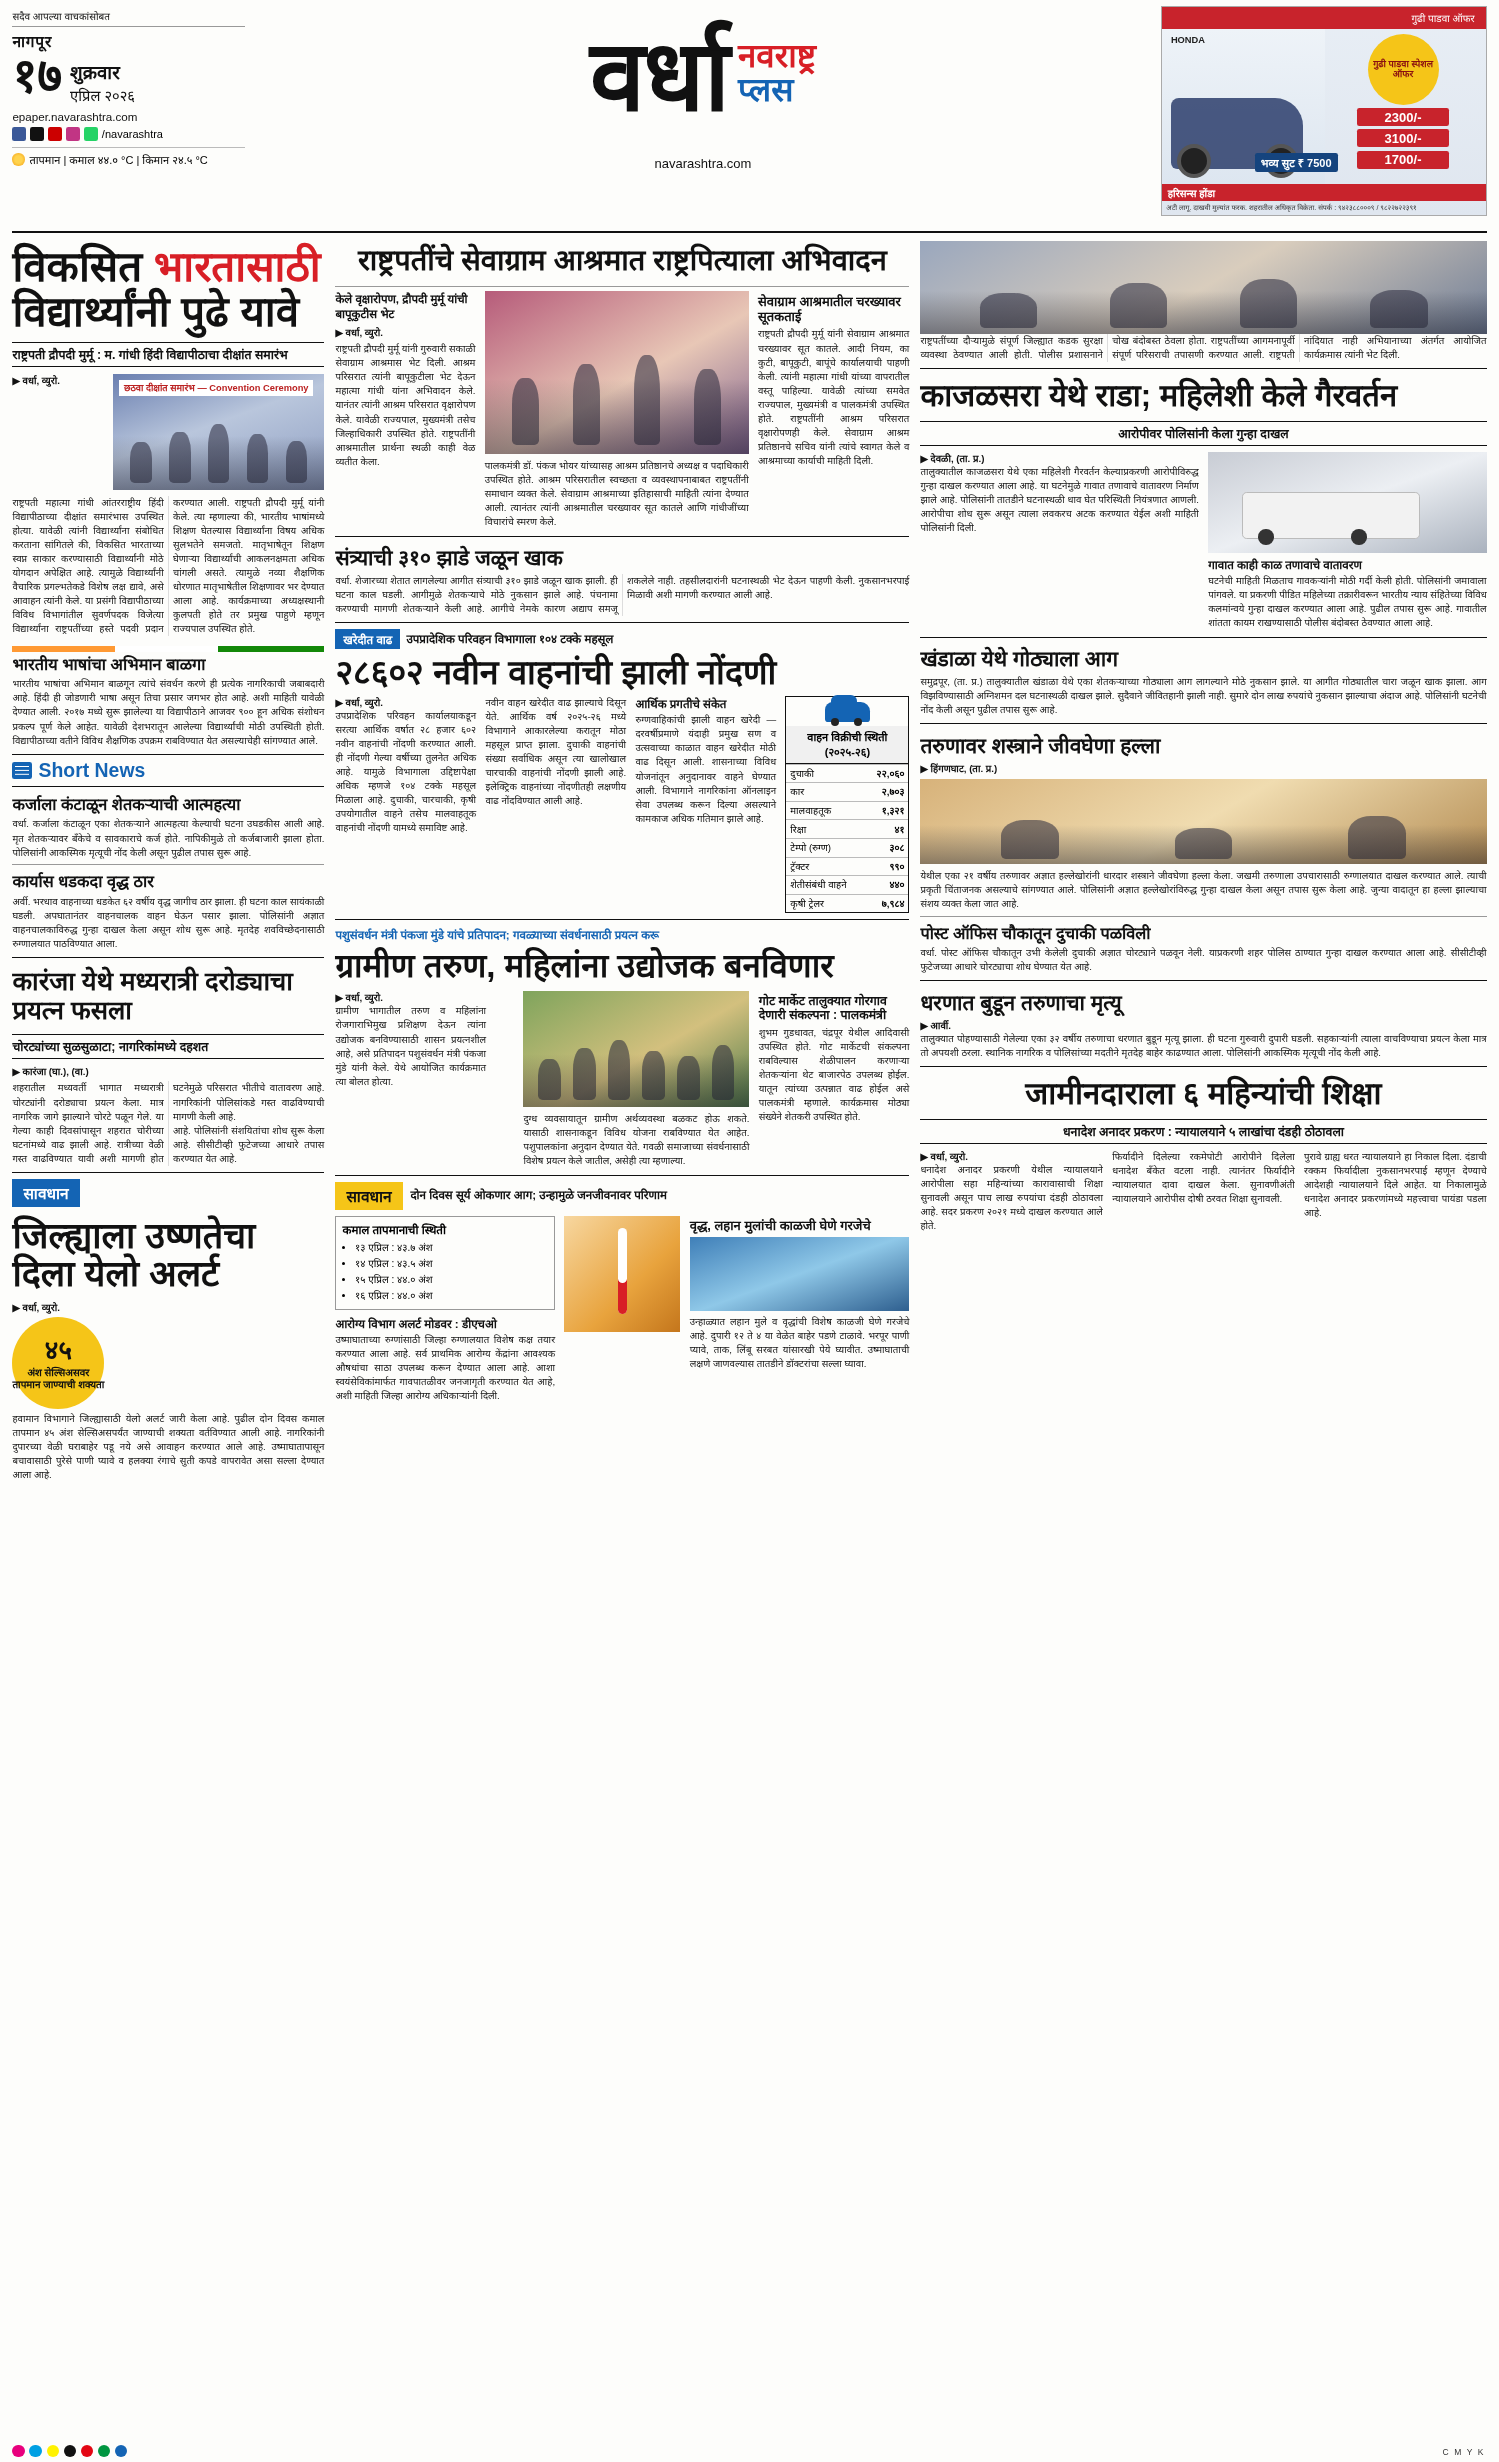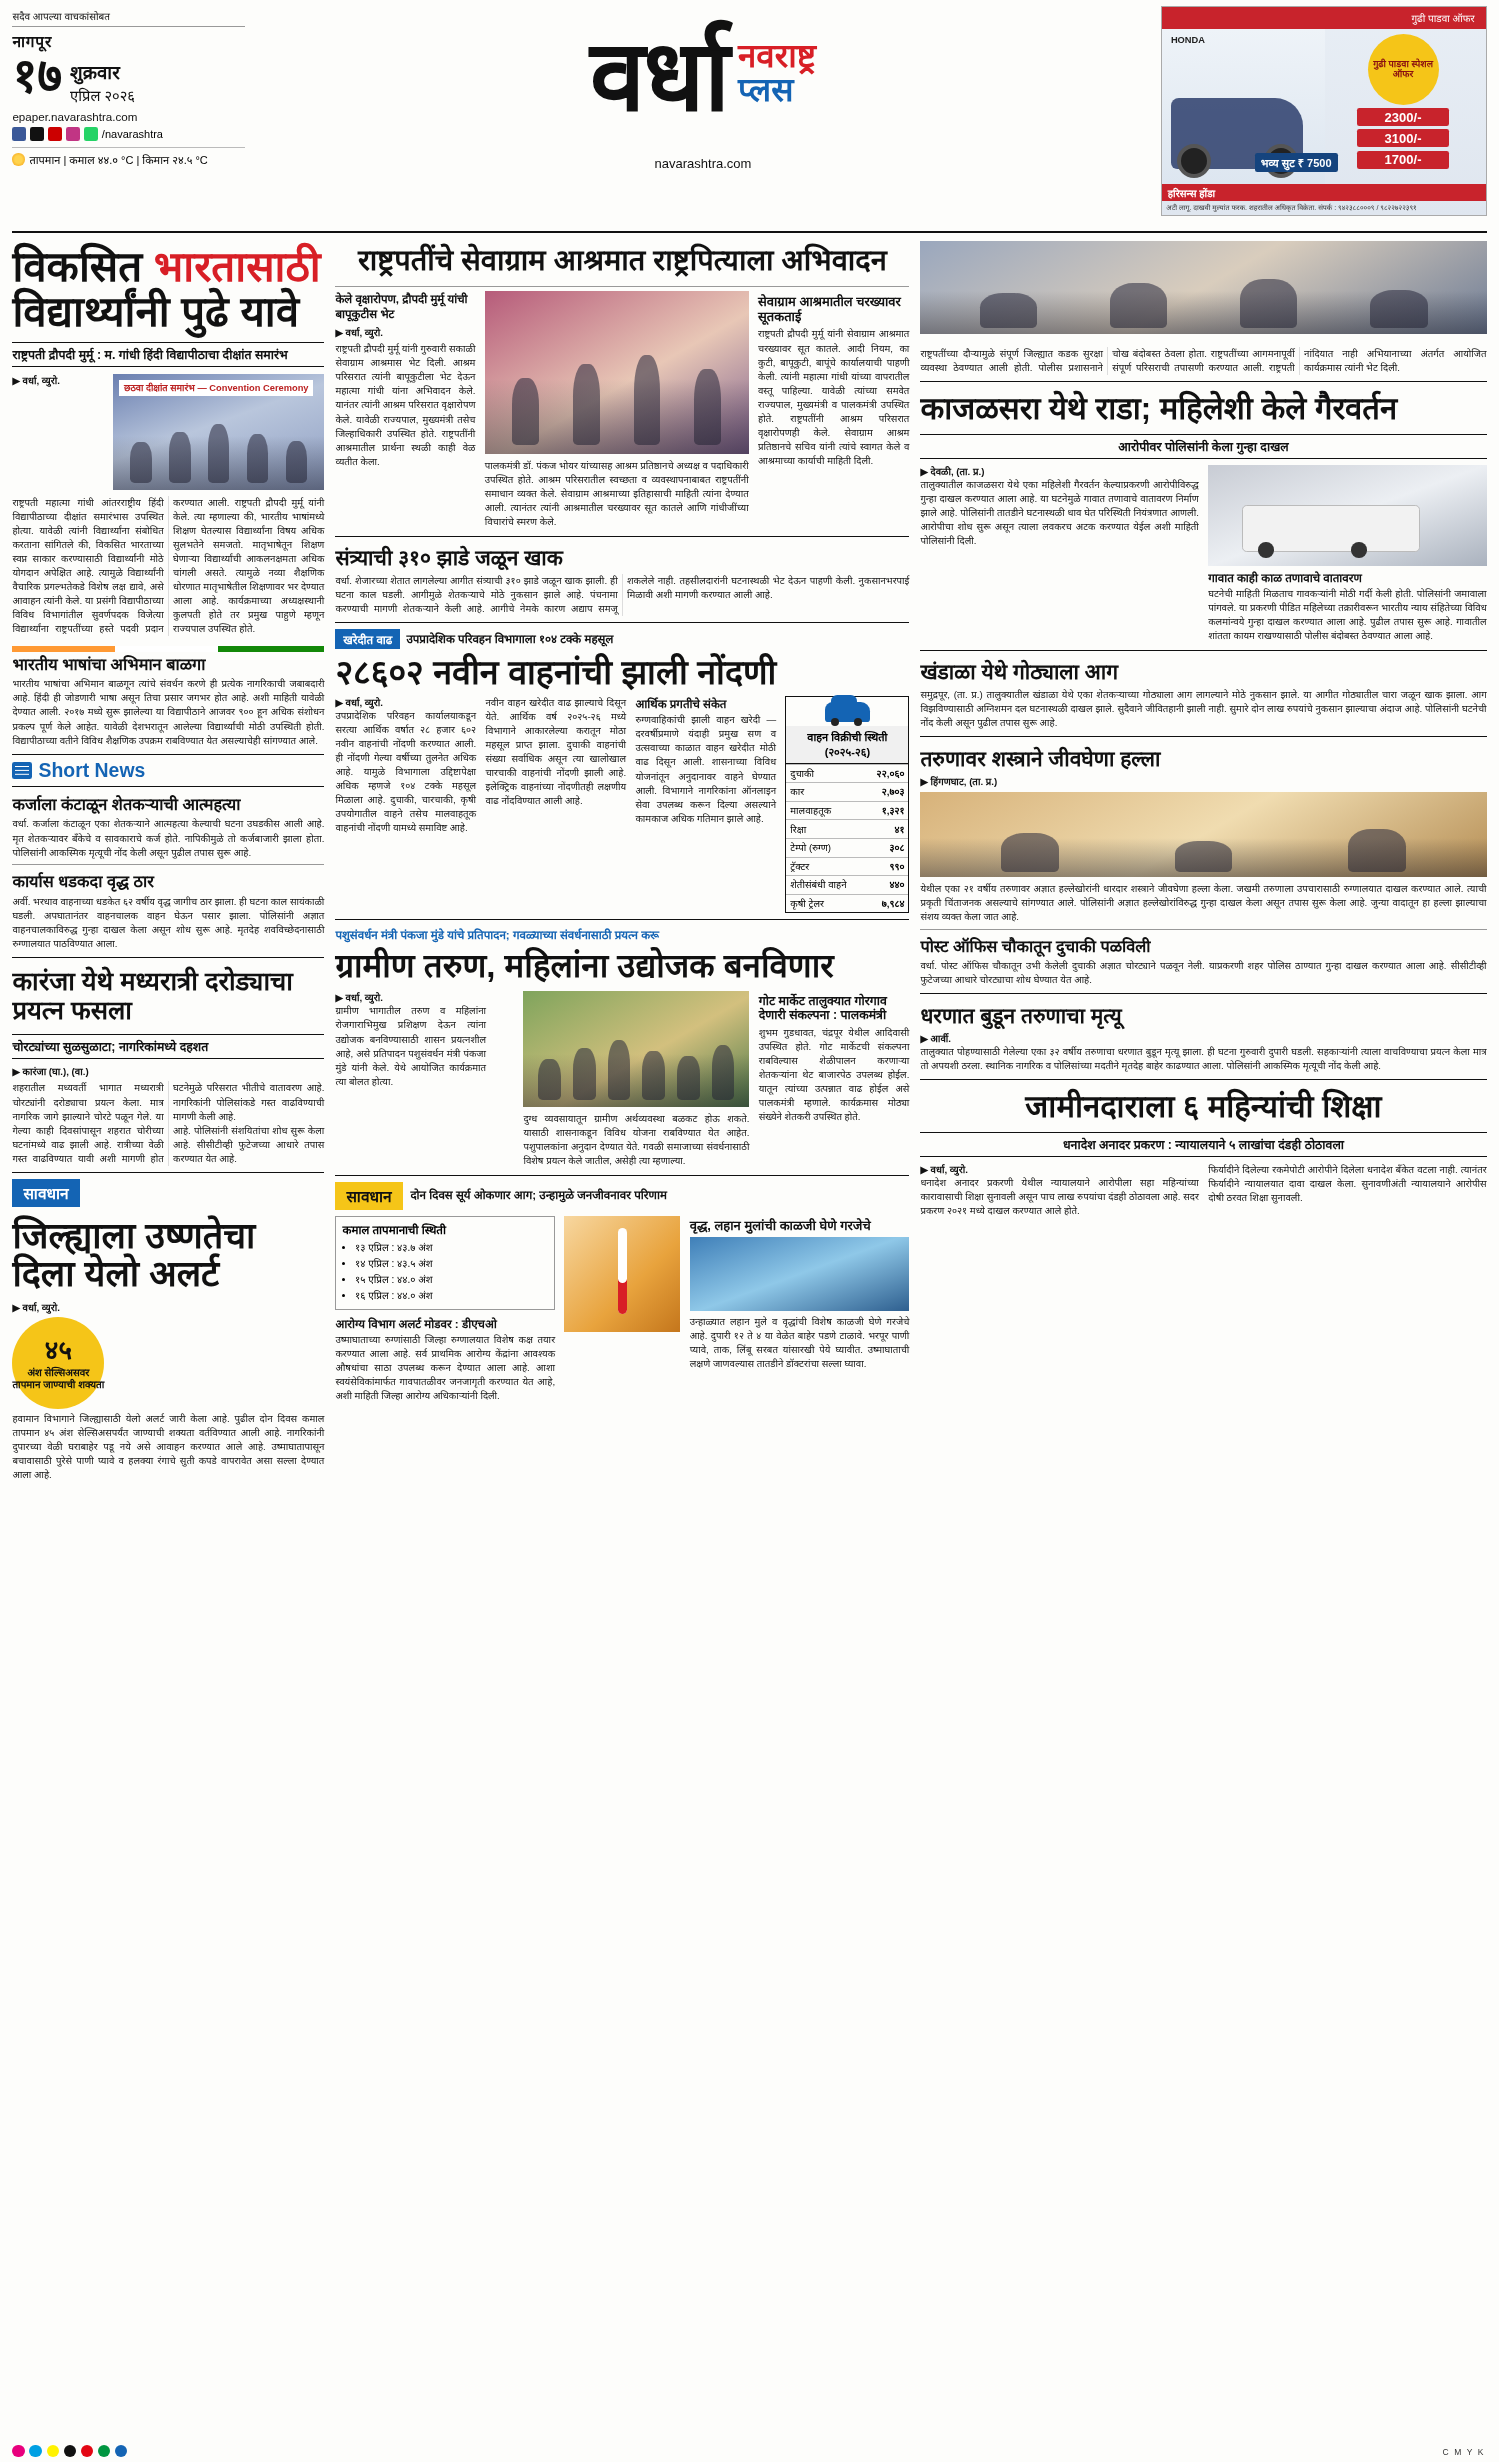--- a/index.html
+++ b/index.html
@@ -672,21 +672,21 @@
     <div class="col c3">
 
       <div class="photo ph-c ph-people" style="height:93px;">
         <div class="fig-people">
             <i style="height:66%"></i>
             <i style="height:84%"></i>
             <i style="height:92%"></i>
             <i style="height:70%"></i>
           </div>
       </div>
-      <div class="body-text cols3" style="margin-top:13px;">राष्ट्रपतींच्या दौऱ्यामुळे संपूर्ण जिल्ह्यात कडक सुरक्षा व्यवस्था ठेवण्यात आली होती. पोलीस प्रशासनाने चोख बंदोबस्त ठेवला होता. राष्ट्रपतींच्या आगमनापूर्वी संपूर्ण परिसराची तपासणी करण्यात आली. राष्ट्रपती नांदियात नाही अभियानाच्या अंतर्गत आयोजित कार्यक्रमास त्यांनी भेट दिली.</div>
+      <div class="body-text cols3" style="margin-top:0;">राष्ट्रपतींच्या दौऱ्यामुळे संपूर्ण जिल्ह्यात कडक सुरक्षा व्यवस्था ठेवण्यात आली होती. पोलीस प्रशासनाने चोख बंदोबस्त ठेवला होता. राष्ट्रपतींच्या आगमनापूर्वी संपूर्ण परिसराची तपासणी करण्यात आली. राष्ट्रपती नांदियात नाही अभियानाच्या अंतर्गत आयोजित कार्यक्रमास त्यांनी भेट दिली.</div>
 
       <div class="rule"></div>
 
       <h1 class="head-xl" style="font-size:31px;text-align:left;">काजळसरा येथे राडा; महिलेशी केले गैरवर्तन</h1>
       <div class="subhead" style="text-align:center;">आरोपीवर पोलिसांनी केला गुन्हा दाखल</div>
 
       <div style="display:flex; gap:9.3px;">
         <div style="flex:1;">
           <div class="byline">▶ देवळी, (ता. प्र.)</div>
           <div class="body-text">तालुक्यातील काजळसरा येथे एका महिलेशी गैरवर्तन केल्याप्रकरणी आरोपीविरुद्ध गुन्हा दाखल करण्यात आला आहे. या घटनेमुळे गावात तणावाचे वातावरण निर्माण झाले आहे. पोलिसांनी तातडीने घटनास्थळी धाव घेत परिस्थिती नियंत्रणात आणली. आरोपीचा शोध सुरू असून त्याला लवकरच अटक करण्यात येईल अशी माहिती पोलिसांनी दिली.</div>
@@ -732,20 +732,23 @@
 
       <h1 class="head-xl" style="font-size:31px;text-align:center;">जामीनदाराला ६ महिन्यांची शिक्षा</h1>
       <div class="subhead" style="text-align:center;">धनादेश अनादर प्रकरण : न्यायालयाने ५ लाखांचा दंडही ठोठावला</div>
       <div style="display:flex; gap:9.3px;">
         <div style="flex:1;">
           <div class="byline">▶ वर्धा, व्युरो.</div>
           <div class="body-text">धनादेश अनादर प्रकरणी येथील न्यायालयाने आरोपीला सहा महिन्यांच्या कारावासाची शिक्षा सुनावली असून पाच लाख रुपयांचा दंडही ठोठावला आहे. सदर प्रकरण २०२१ मध्ये दाखल करण्यात आले होते.</div>
         </div>
         <div style="flex:1;">
           <div class="body-text">फिर्यादीने दिलेल्या रकमेपोटी आरोपीने दिलेला धनादेश बँकेत वटला नाही. त्यानंतर फिर्यादीने न्यायालयात दावा दाखल केला. सुनावणीअंती न्यायालयाने आरोपीस दोषी ठरवत शिक्षा सुनावली.</div>
+        </div>
+        <div style="flex:1;">
+          <div class="body-text">पुरावे ग्राह्य धरत न्यायालयाने हा निकाल दिला. दंडाची रक्कम फिर्यादीला नुकसानभरपाई म्हणून देण्याचे आदेशही न्यायालयाने दिले आहेत. या निकालामुळे धनादेश अनादर प्रकरणांमध्ये महत्त्वाचा पायंडा पडला आहे.</div>
         </div>
       </div>
     </div>
   </div>
 
   <div class="colorbar">
     <span style="background:#e8007d"></span>
     <span style="background:#00a0e3"></span>
     <span style="background:#fff200"></span>
     <span style="background:#111"></span>

